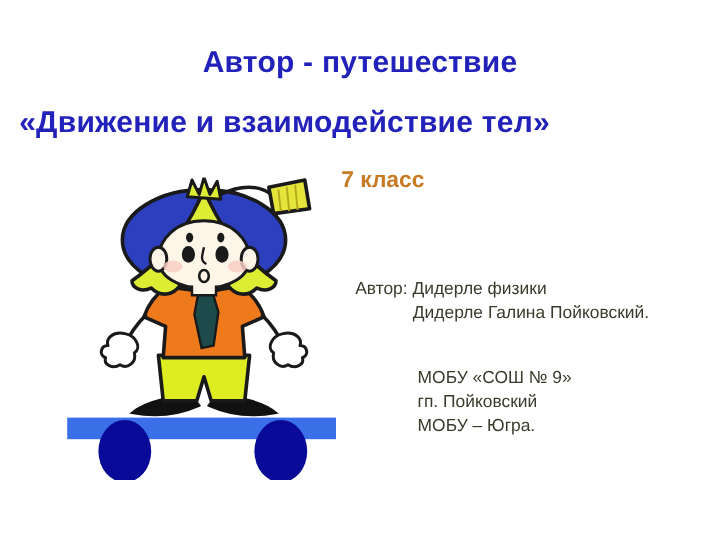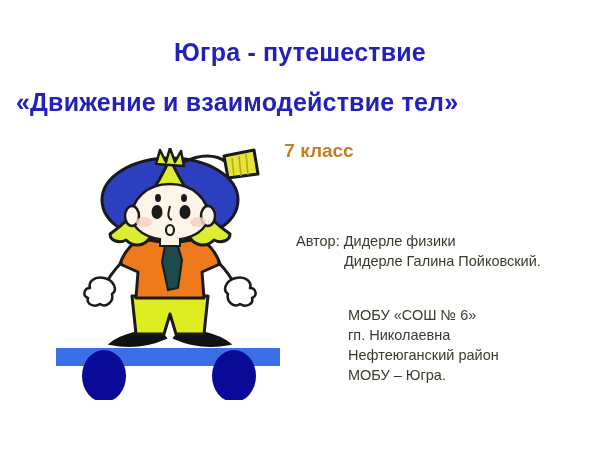--- a/index.html
+++ b/index.html
@@ -97,21 +97,21 @@
     display: block;
     width: 240px;
     height: 252px;
   }
 </style>
 </head>
 <body>
 
 <div id="slide">
 
-  <div class="title-line-1">Югра - путешествие</div>
+  <div class="title-line-1">Автор - путешествие</div>
 
   <div class="title-line-2">«Движение и взаимодействие тел»</div>
 
   <div class="grade">7 класс</div>
 
   <div class="illustration">
     <svg viewBox="0 0 240 252" xmlns="http://www.w3.org/2000/svg">
 
       <rect x="8" y="200" width="224" height="18" fill="#3a6fe8"></rect>
 
@@ -176,19 +176,18 @@
       <path d="M112 90 L112 98 L132 98 L132 90" fill="#fdf5e8" stroke="#1a1a1a" stroke-width="2"></path>
     </svg>
   </div>
 
   <div class="author-block">
     <span>Автор: Дидерле физики</span>
     <span class="indent">Дидерле Галина Пойковский.</span>
   </div>
 
   <div class="school-block">
-    <span>МОБУ «СОШ № 6»</span>
-    <span>гп. Николаевна</span>
-    <span>Нефтеюганский район</span>
+    <span>МОБУ «СОШ № 9»</span>
+    <span>гп. Пойковский</span>
     <span>МОБУ – Югра.</span>
   </div>
 
 </div>
 
 </body></html>

